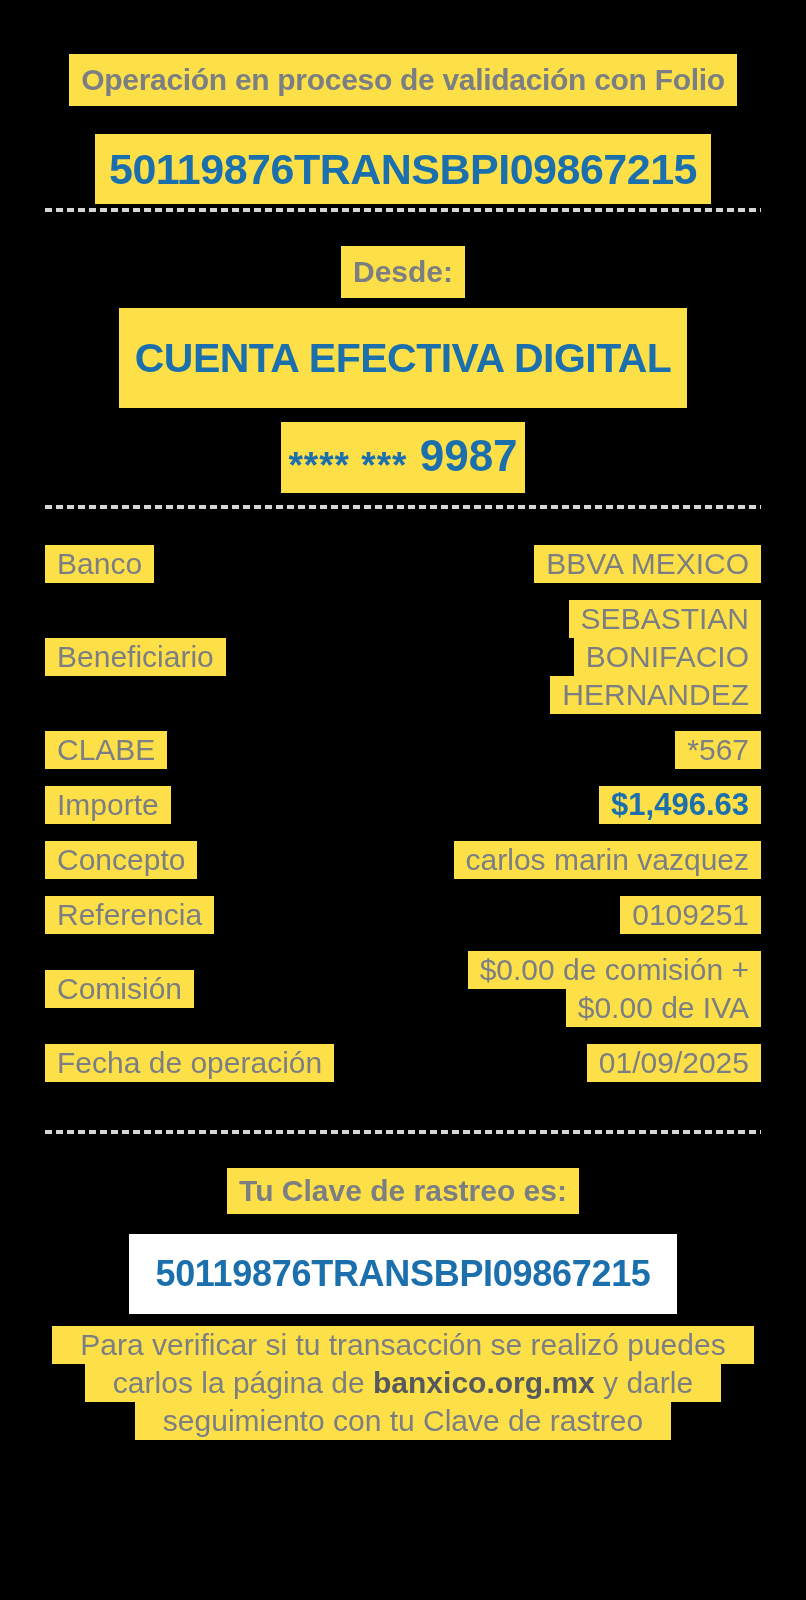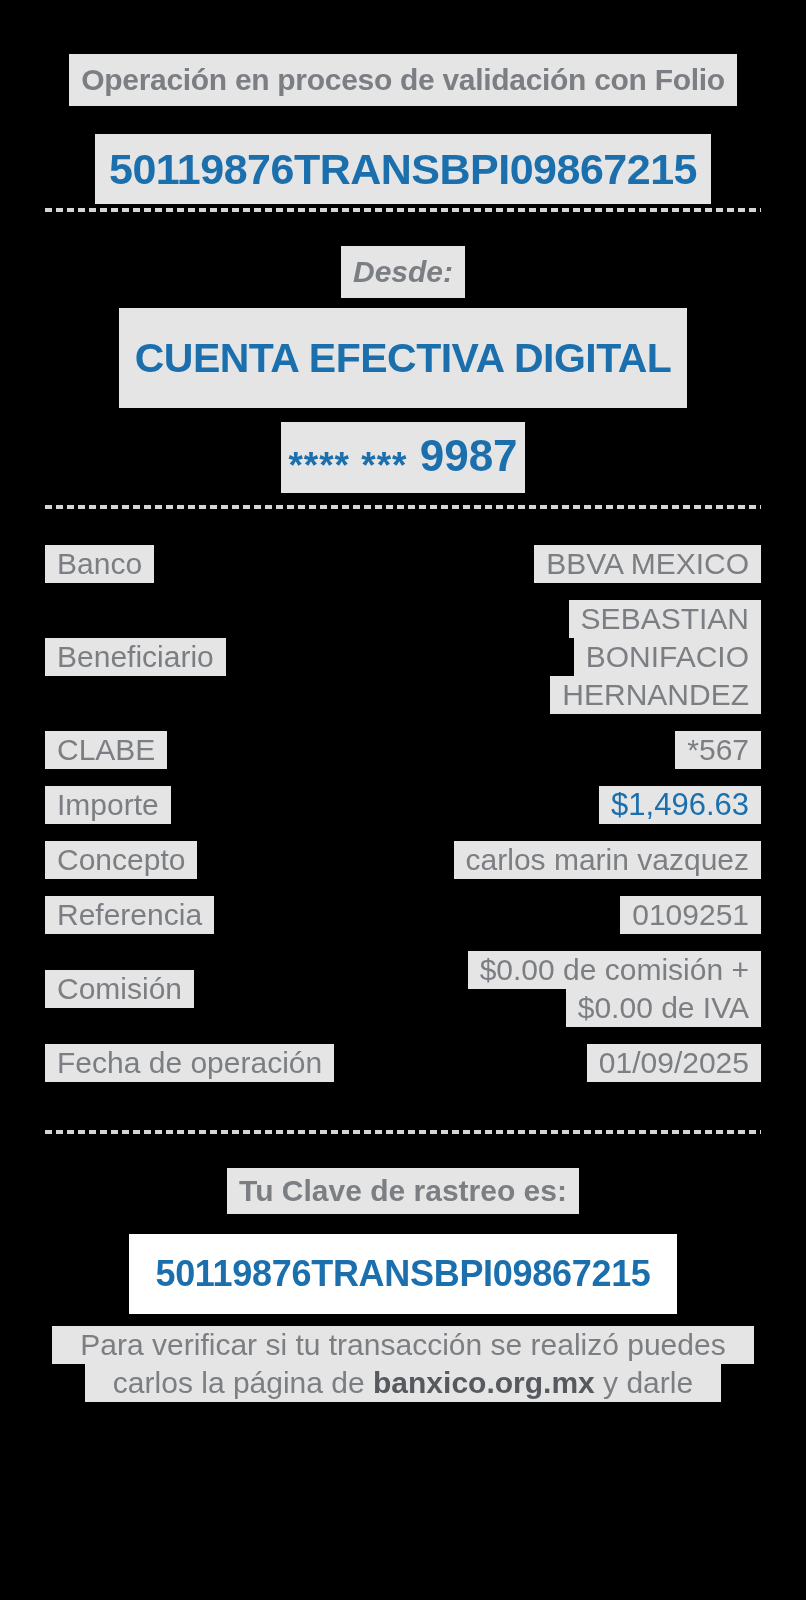--- a/index.html
+++ b/index.html
@@ -6,21 +6,21 @@
   html, body { background: #000; }
   body {
     width: 806px; height: 1600px; overflow: hidden;
     font-family: "Liberation Sans", "DejaVu Sans", sans-serif;
     -webkit-font-smoothing: antialiased;
   }
   .screen { width: 806px; height: 1600px; background: #000; padding: 0 45px; }
 
   
   .hl {
-    background: #e5e5e5;
+    background: #fde047;
     padding: 4px 12px;
     display: inline-block;
     color: #7b7e82;
     line-height: 30px;
     font-size: 30px;
     white-space: nowrap;
   }
 
   .center { text-align: center; }
 
@@ -34,34 +34,34 @@
   .divider {
     height: 4px; margin-top: 4px;
     background: repeating-linear-gradient(90deg, #e8e8e8 0 7px, transparent 7px 11px);
     opacity: 0.92;
   }
   .divider.d2 { margin-top: 12px; }
   .divider.d3 { margin-top: 48px; }
 
   
   .desde { margin-top: 34px; }
-  .desde .hl { font-weight: bold; font-size: 30px; line-height: 38px; padding: 7px 12px; font-style: italic; }
+  .desde .hl { font-weight: bold; font-size: 30px; line-height: 38px; padding: 7px 12px; }
   .acct { margin-top: 10px; }
   .acct .hl { color: #1b6fad; font-weight: bold; font-size: 41px; line-height: 48px; padding: 26px 16px; letter-spacing: -0.5px; }
   .mask { margin-top: 14px; }
   .mask .hl { color: #1b6fad; font-weight: bold; font-size: 44px; line-height: 50px; padding: 9px 7px; }
   .mask .stars { display: inline-block; font-size: 37px; transform: translateY(0.2em); letter-spacing: 1px; }
 
   
   .rows { margin-top: 36px; display: flex; flex-direction: column; gap: 17px; }
   .row { display: flex; justify-content: space-between; align-items: center; }
   .row .label .hl { }
   .row .value { text-align: right; display: flex; flex-direction: column; align-items: flex-end; }
   .row .value .hl { }
-  .row .value .accent { color: #1b6fad; font-weight: normal; font-size: 31px; }
+  .row .value .accent { color: #1b6fad; font-weight: bold; font-size: 31px; }
 
   
   .t-title { margin-top: 34px; }
   .t-title .hl { font-weight: bold; font-size: 30px; line-height: 30px; padding: 8px 12px; text-align: center; }
   .t-key { margin-top: 20px; }
   .t-key .keybox {
     display: inline-block; background: #fff; color: #1b6fad;
     font-weight: bold; font-size: 36px; line-height: 44px;
     padding: 18px 26px; letter-spacing: -0.3px; white-space: nowrap;
   }
@@ -172,15 +172,18 @@
     <span class="keybox">50119876TRANSBPI09867215</span>
   </div>
 
   <div class="footer">
     <div class="f-line">
       <span class="hl">Para verificar si tu transacción se realizó puedes</span>
     </div>
     <div class="f-line">
       <span class="hl"><span>carlos la página de </span><strong>banxico.org.mx</strong><span> y darle</span></span>
     </div>
+    <div class="f-line">
+      <span class="hl">seguimiento con tu Clave de rastreo</span>
+    </div>
   </div>
 
 </div>
 
 </body></html>

